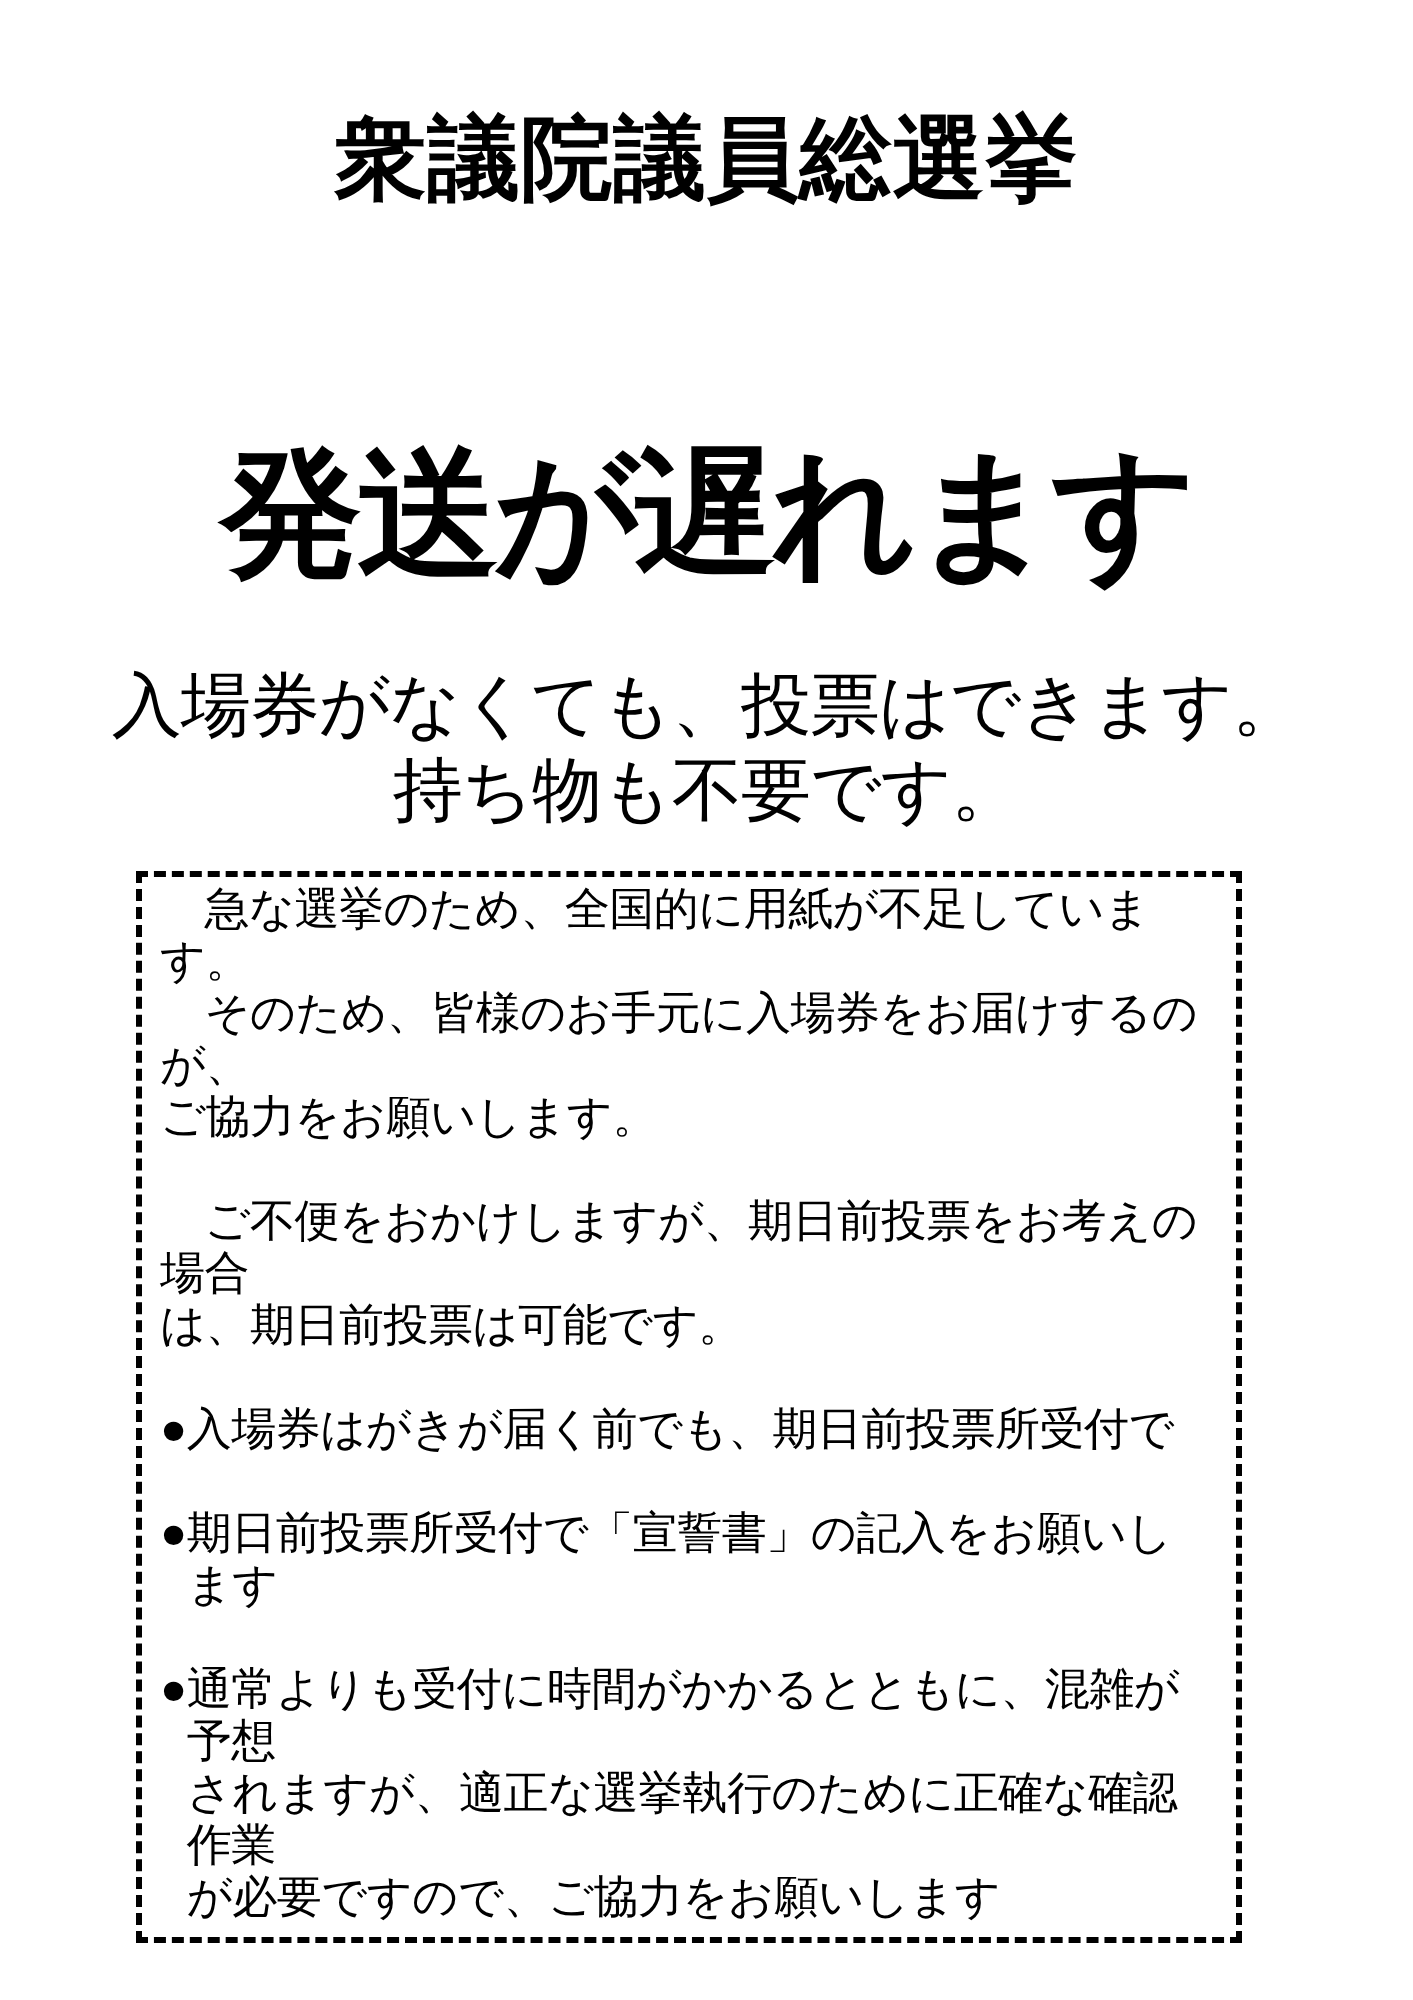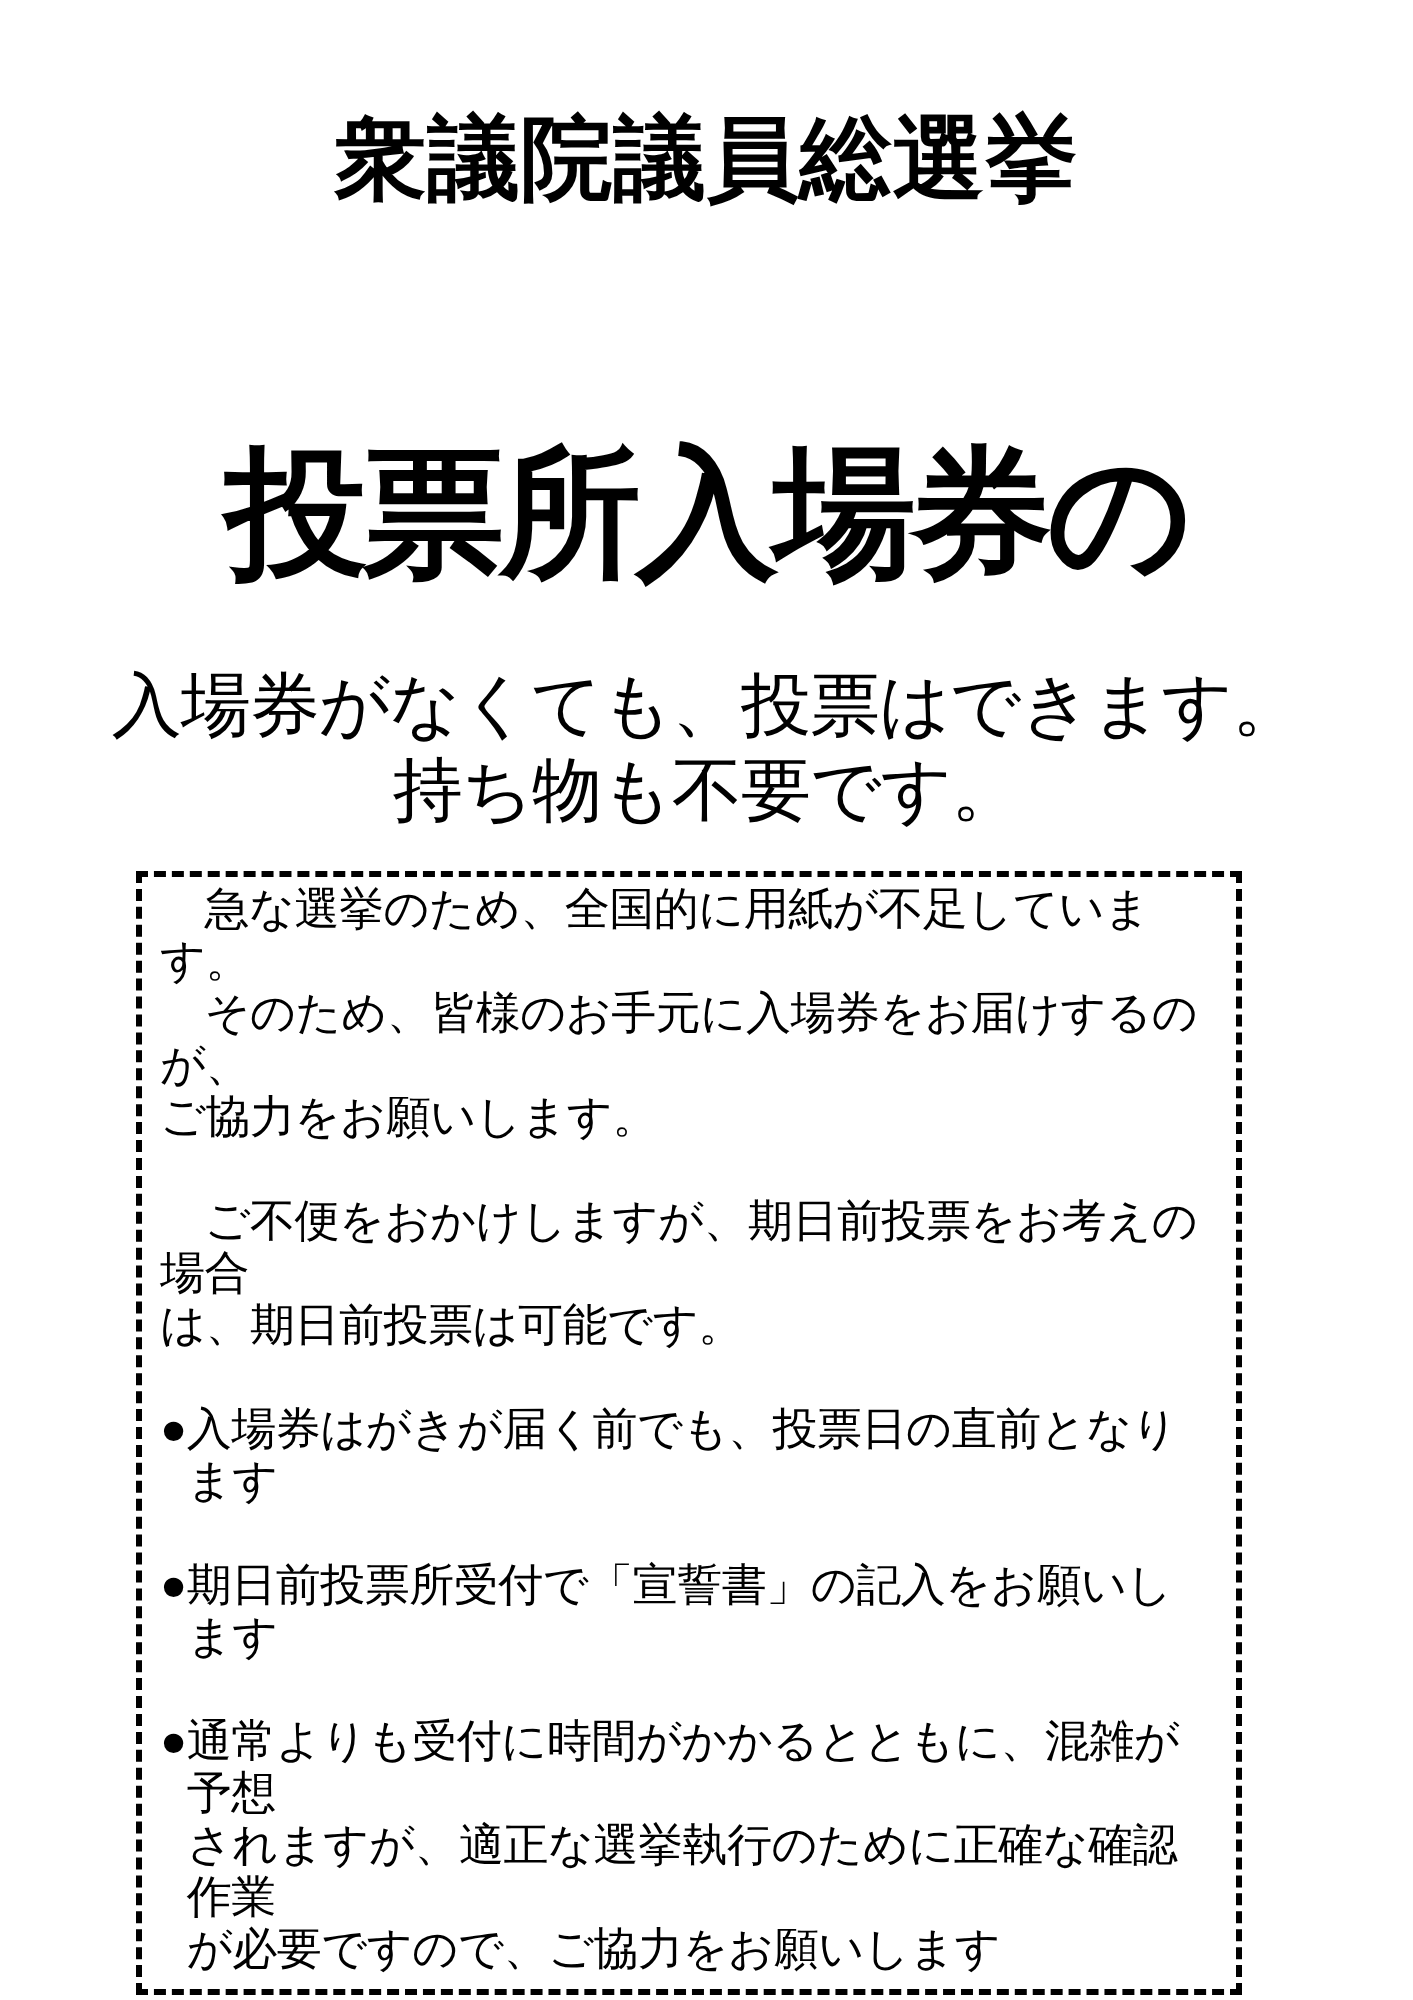--- a/index.html
+++ b/index.html
@@ -82,37 +82,37 @@
     white-space: pre-line;
   }
 </style>
 </head>
 <body>
 
 <div class="flyer">
 
   <div class="supertitle">衆議院議員総選挙</div>
 
-  <h1 class="headline"><br><span>投票所入場券の</span></h1>
+  <h1 class="headline"><br><span>発送が遅れます</span></h1>
 
   <div class="lead">
     <div>入場券がなくても、投票はできます。</div>
     <div>持ち物も不要です。</div>
   </div>
 
   <div class="notice-box">
     <p>　急な選挙のため、全国的に用紙が不足しています。
 　そのため、皆様のお手元に入場券をお届けするのが、
 ご協力をお願いします。</p>
     <p>　ご不便をおかけしますが、期日前投票をお考えの場合
 は、期日前投票は可能です。</p>
 
     <div class="bullet">
       <span class="marker">●</span>
-      <span class="btext">入場券はがきが届く前でも、投票日の直前となります</span>
+      <span class="btext">入場券はがきが届く前でも、期日前投票所受付で</span>
     </div>
 
     <div class="bullet">
       <span class="marker">●</span>
       <span class="btext">期日前投票所受付で「宣誓書」の記入をお願いします</span>
     </div>
 
     <div class="bullet">
       <span class="marker">●</span>
       <span class="btext">通常よりも受付に時間がかかるとともに、混雑が予想

